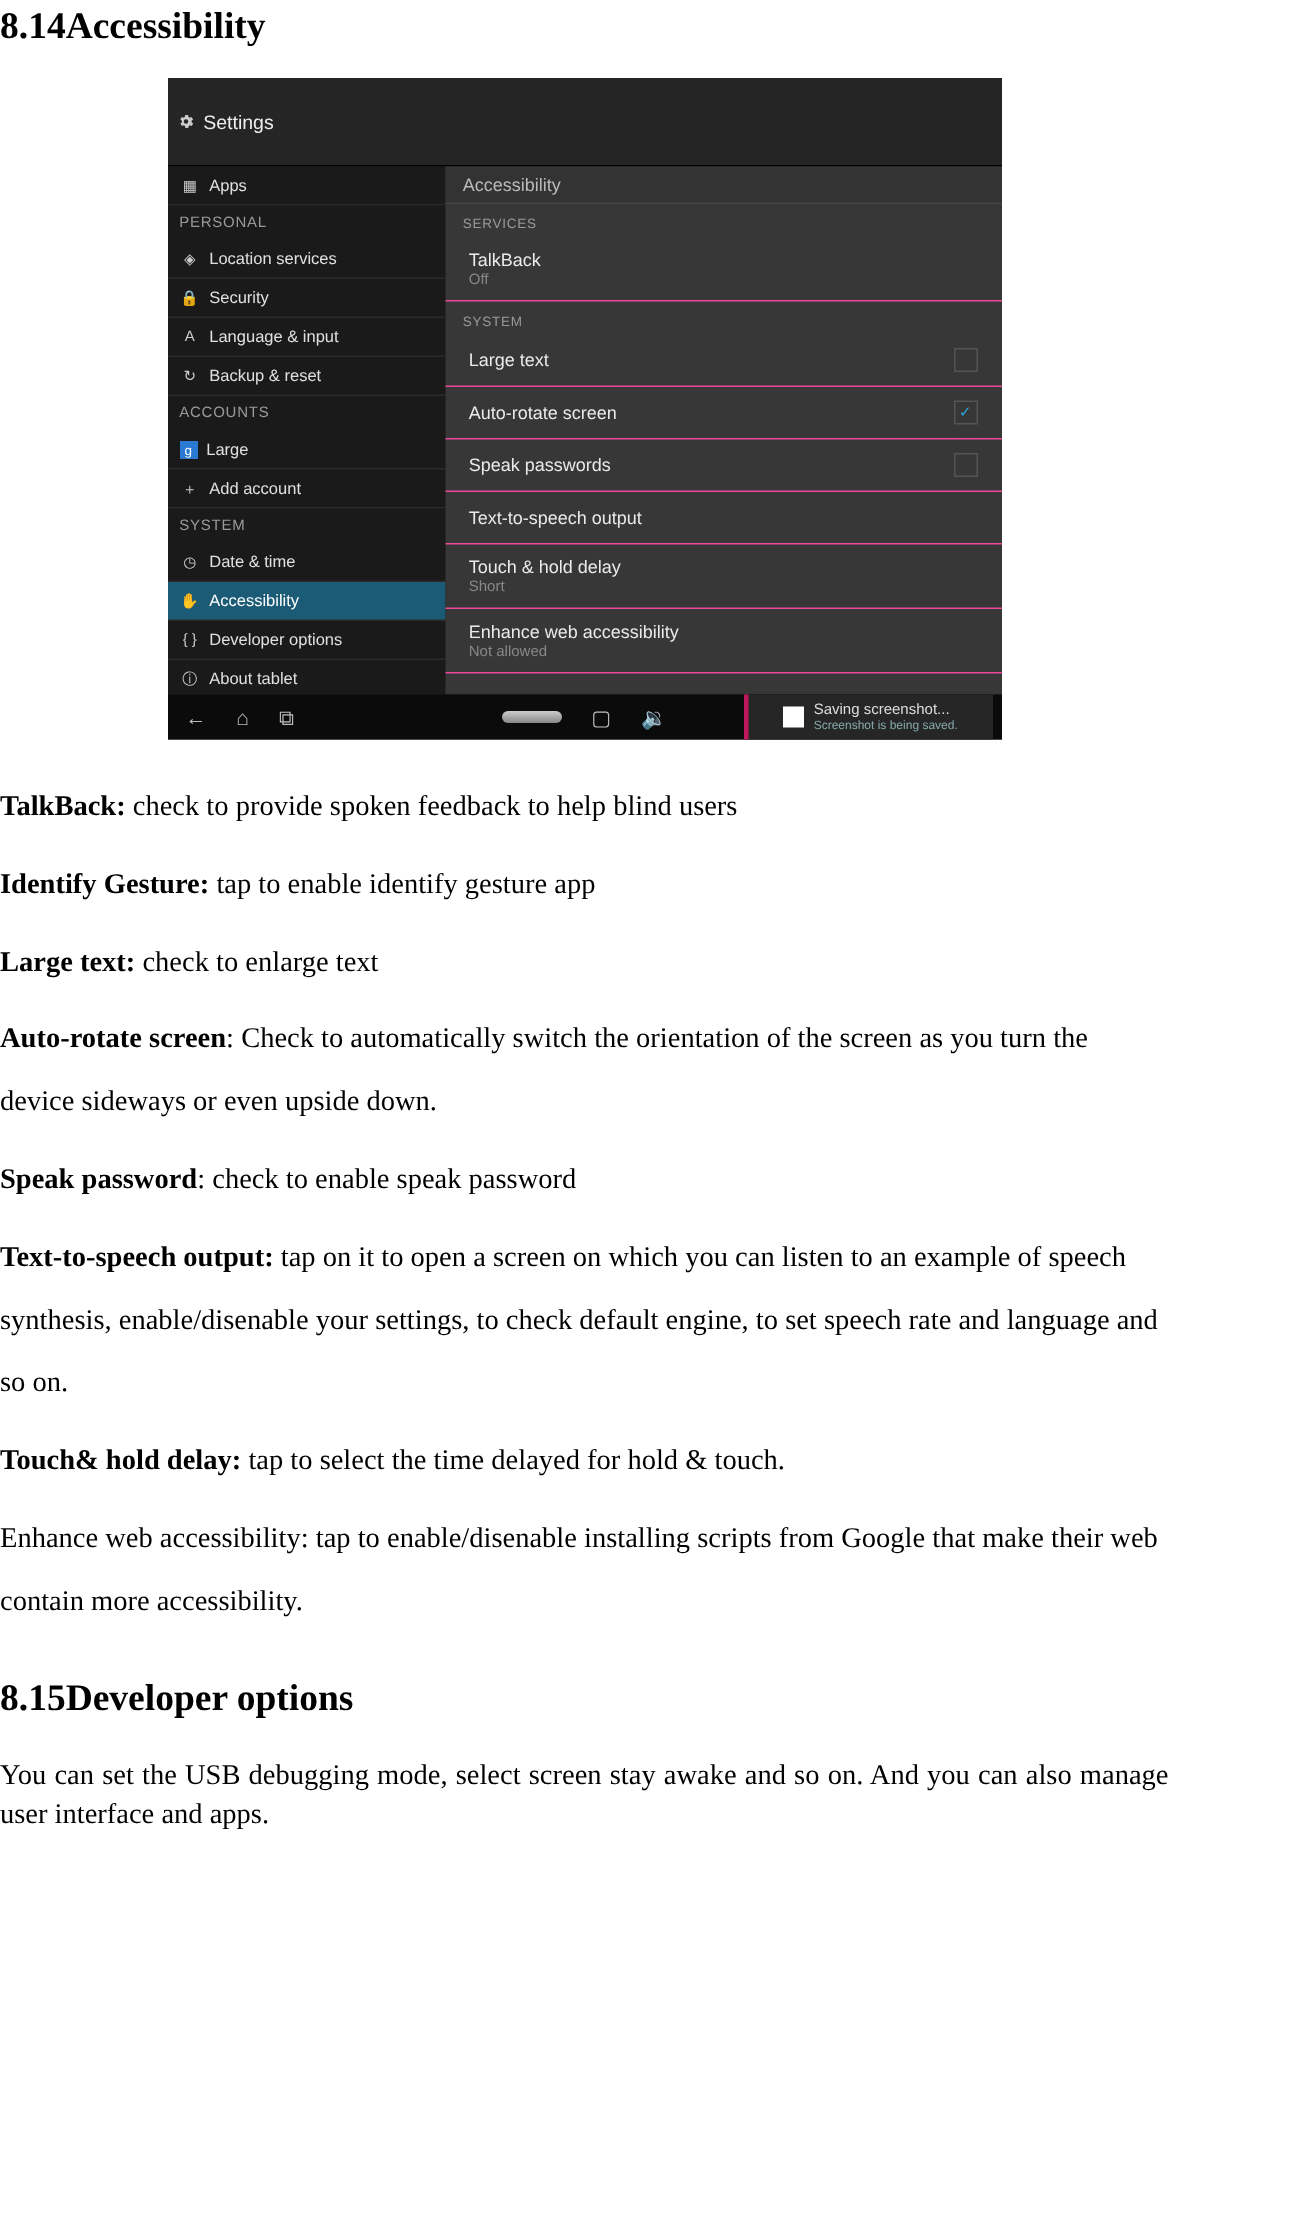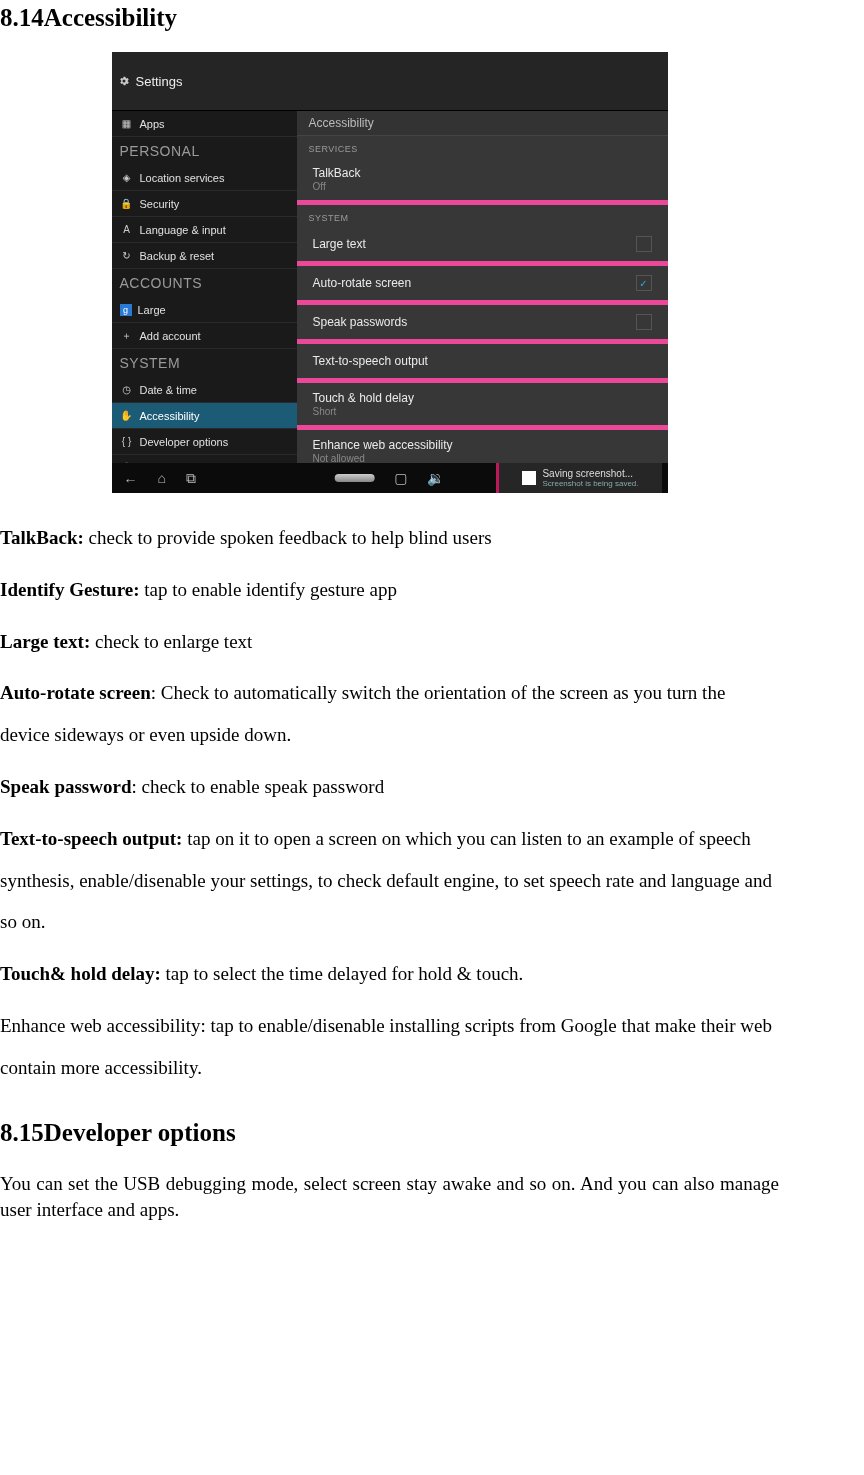--- a/index.html
+++ b/index.html
@@ -93,21 +93,21 @@
   }
   .side-item .icon {
     width: 14px;
     text-align: center;
     margin-right: 6px;
     font-size: 10px;
     color: #ccc;
   }
   .side-header {
     padding: 6px 8px;
-    font-size: 14px;
+    font-size: 10px;
     letter-spacing: 0.5px;
     color: #9a9a9a;
     background: #1a1a1a;
   }
   .content {
     flex: 1;
     background: #373737;
     padding: 0;
   }
   .content-header {
@@ -123,21 +123,21 @@
     padding: 8px 12px 4px 12px;
     font-size: 9px;
     letter-spacing: 0.5px;
     color: #9a9a9a;
   }
   .row {
     display: flex;
     align-items: center;
     justify-content: space-between;
     padding: 8px 16px;
-    border-bottom: 5px solid #ec4899;
+    border-bottom: 1px solid #ec4899;
     color: #eaeaea;
     min-height: 18px;
   }
   .row .label { font-size: 12px; }
   .row .sub { font-size: 10px; color: #888; display: block; margin-top: 1px; }
   .check {
     width: 14px; height: 14px;
     border: 1px solid #555;
     display: inline-flex;
     align-items: center;

